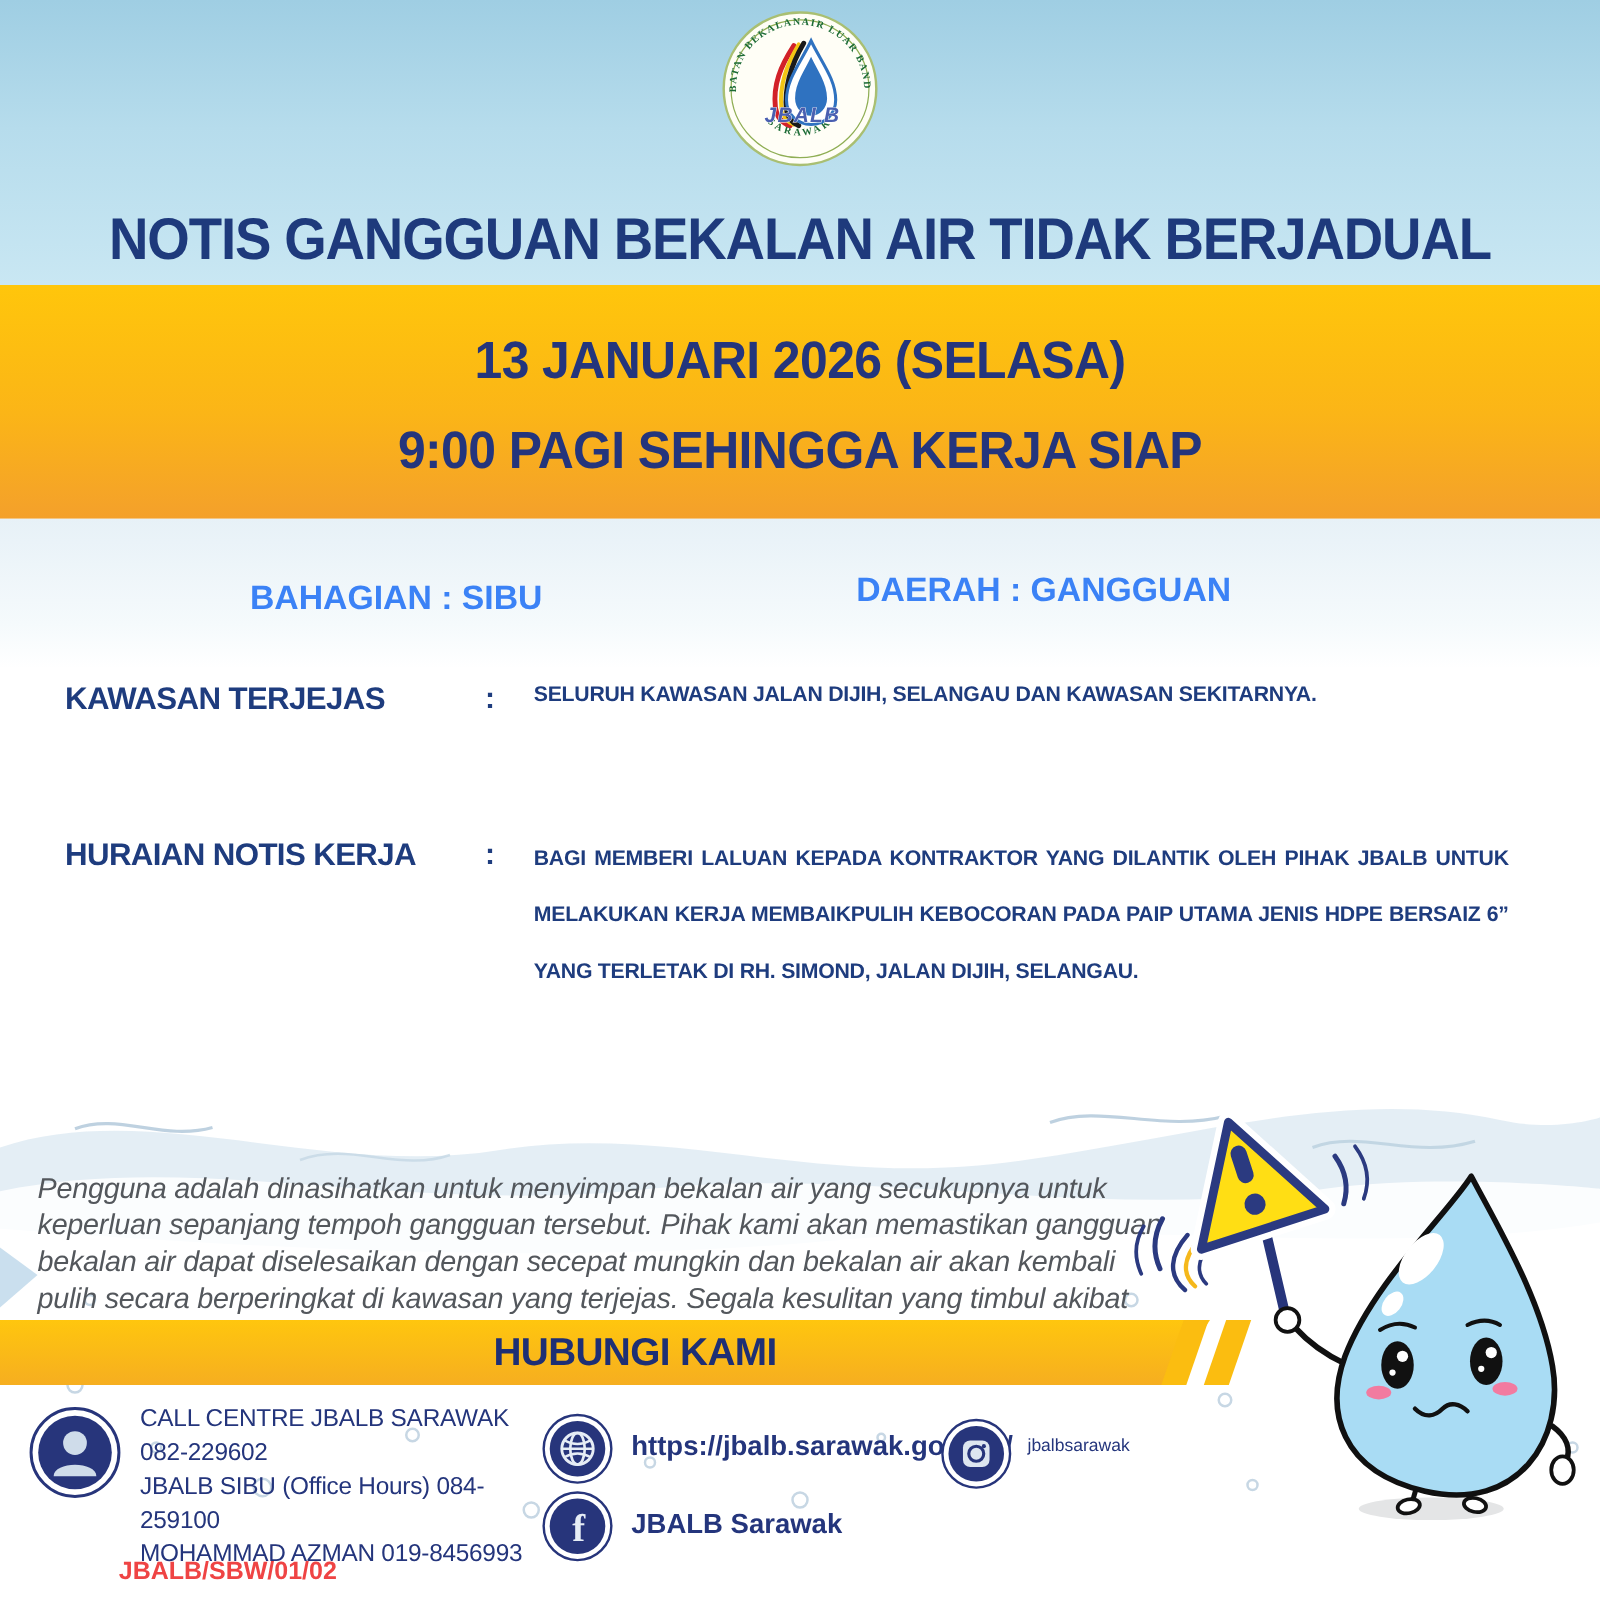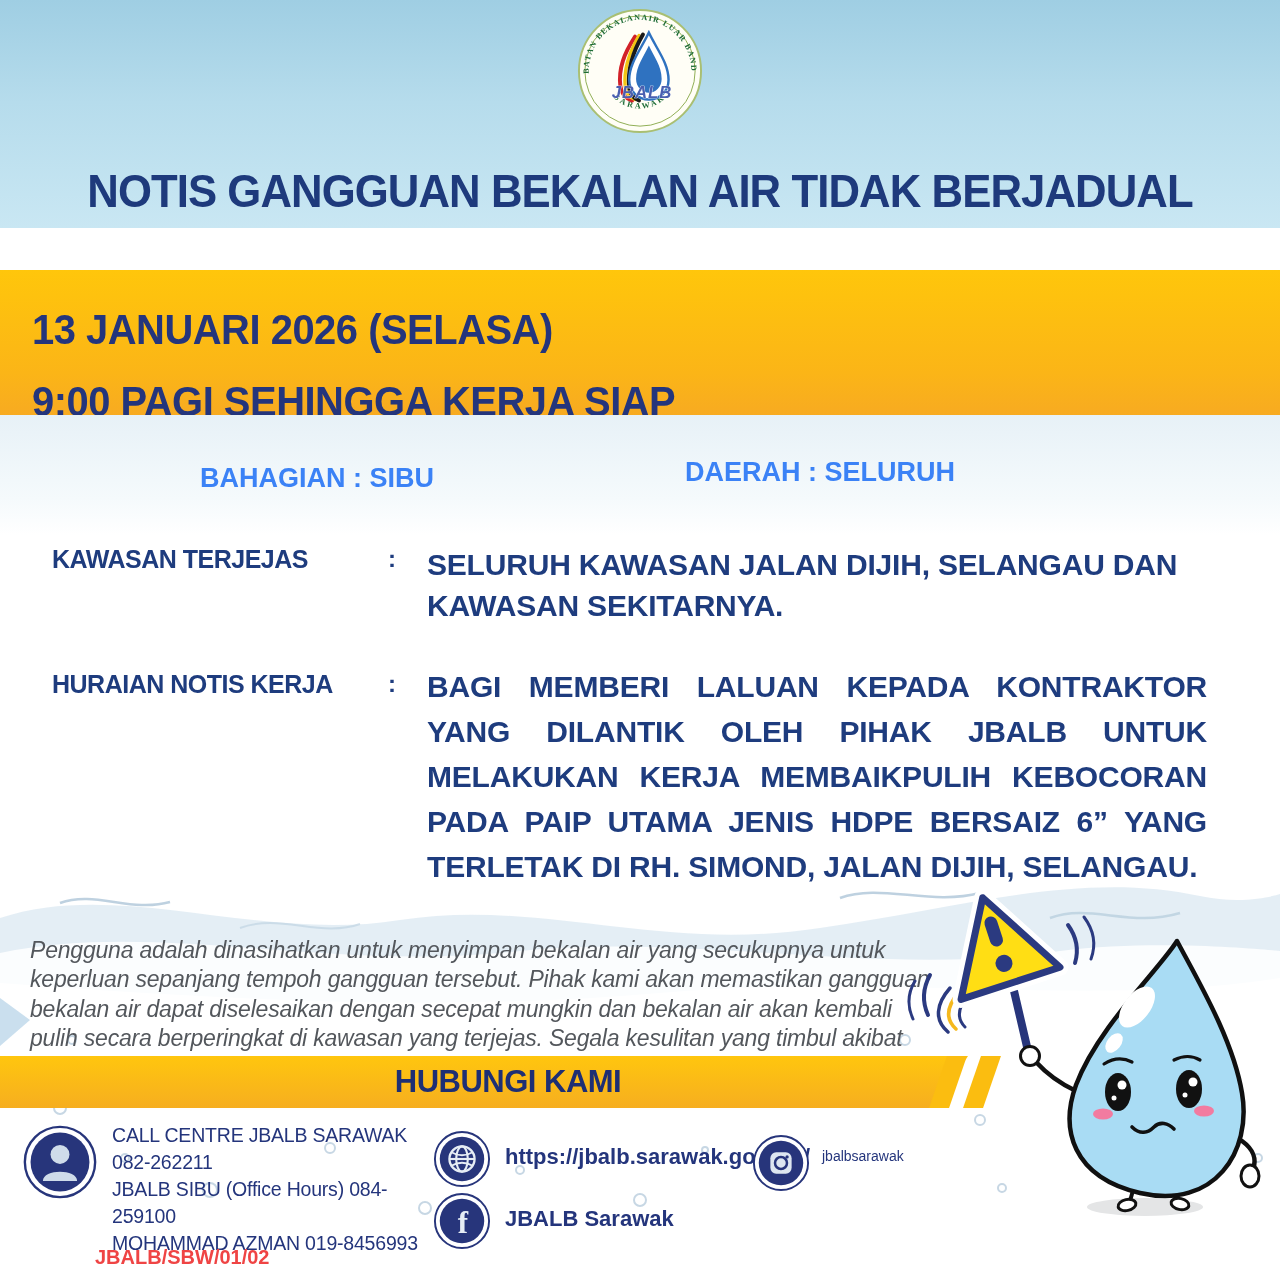--- a/index.html
+++ b/index.html
@@ -10,42 +10,42 @@
   .sec-top{position:absolute;left:0;top:0;width:1280px;height:228px;
     background:linear-gradient(180deg,#9fcee3 0%,#b6dcec 45%,#c9e7f3 100%);}
   .logo-wrap{position:absolute;left:576px;top:6px;width:128px;height:130px;}
   .main-title{position:absolute;left:0;bottom:10px;width:1280px;text-align:center;
     color:#1e3a7c;font-weight:700;font-size:47px;letter-spacing:-1px;
     transform:scaleX(.93);transform-origin:center;white-space:nowrap;}
 
   
   .sec-band{position:absolute;left:0;top:228px;width:1280px;height:187px;
     background:linear-gradient(180deg,#ffc60b 0%,#fbb517 55%,#f4a02b 100%);
-    color:#24357c;margin-top:42px;}
+    color:#24357c;text-align:center;}
   .band-line{font-weight:700;font-size:42px;letter-spacing:-.5px;transform:scaleX(.95);transform-origin:center;white-space:nowrap;}
   .band-line.date{margin-top:36px;}
   .band-line.time{margin-top:24px;}
 
   
   .fade-strip{position:absolute;left:0;top:415px;width:1280px;height:120px;
     background:linear-gradient(180deg,#e7f1f7 0%,#f5fafc 70%,#ffffff 100%);}
 
   
   .sec-region{position:absolute;left:0;top:455px;width:1280px;height:50px;color:#3b82f6;font-weight:700;font-size:27px;padding-left:19px;}
   .region-bahagian{position:absolute;left:200px;top:8px;white-space:nowrap;}
   .region-daerah{position:absolute;left:685px;top:2px;white-space:nowrap;}
 
   
   .sec-details{position:absolute;left:0;top:535px;width:1280px;height:320px;color:#1e3c7e;margin-left:12px;}
   .detail-row{position:absolute;left:40px;width:1200px;display:flex;align-items:flex-start;}
   .detail-row.r1{top:10px;}
   .detail-row.r2{top:135px;}
   .detail-label{width:305px;font-weight:700;font-size:25px;letter-spacing:-.5px;white-space:nowrap;}
   .detail-colon{width:70px;text-align:center;font-weight:700;font-size:24px;}
-  .detail-value{width:780px;font-weight:700;font-size:30px;letter-spacing:-.2px;line-height:1.35;}
+  .detail-value{width:780px;font-weight:700;font-size:17px;letter-spacing:-.2px;line-height:1.35;}
   .detail-value.justified{text-align:justify;line-height:45px;margin-top:-6px;}
 
   
   .splash{position:absolute;left:0;top:858px;width:1280px;height:422px;z-index:0;}
 
   
   .advisory{position:absolute;left:30px;top:936px;width:905px;z-index:2;
     color:#53575c;font-style:italic;font-size:23px;line-height:1.28;letter-spacing:-.2px;}
 
   
@@ -105,21 +105,21 @@
 
   <div class="sec-band">
     <div class="band-line date">13 JANUARI 2026 (SELASA)</div>
     <div class="band-line time">9:00 PAGI SEHINGGA KERJA SIAP</div>
   </div>
 
   <div class="fade-strip"></div>
 
   <div class="sec-region">
     <span class="region-bahagian">BAHAGIAN : SIBU</span>
-    <span class="region-daerah">DAERAH : SELURUH</span>
+    <span class="region-daerah">DAERAH : GANGGUAN</span>
   </div>
 
   <div class="sec-details">
     <div class="detail-row r1">
       <div class="detail-label">KAWASAN TERJEJAS</div>
       <div class="detail-colon">:</div>
       <div class="detail-value">SELURUH KAWASAN JALAN DIJIH, SELANGAU DAN KAWASAN SEKITARNYA.</div>
     </div>
     <div class="detail-row r2">
       <div class="detail-label">HURAIAN NOTIS KERJA</div>
@@ -171,21 +171,21 @@
   <div class="sec-contact">
 
     <svg class="c-icon" style="left:22px;top:4px" width="76" height="76" viewBox="0 0 80 80">
       <circle cx="40" cy="40" r="37" fill="#ffffff" stroke="#27357b" stroke-width="2.5"></circle>
       <circle cx="40" cy="40" r="31" fill="#27357b"></circle>
       <circle cx="40" cy="32" r="10" fill="#cfdcea"></circle>
       <path d="M22,60 C22,47 58,47 58,60 Z" fill="#cfdcea"></path>
     </svg>
     <div class="call-text">
       <div>CALL CENTRE JBALB SARAWAK</div>
-      <div>082-262211</div>
+      <div>082-229602</div>
       <div>JBALB SIBU (Office Hours) 084- 259100</div>
       <div>MOHAMMAD AZMAN 019-8456993</div>
     </div>
 
     <svg class="c-icon" style="left:433px;top:10px" width="58" height="58" viewBox="0 0 60 60">
       <circle cx="30" cy="30" r="28" fill="#ffffff" stroke="#27357b" stroke-width="2"></circle>
       <circle cx="30" cy="30" r="23" fill="#27357b"></circle>
       <circle cx="30" cy="30" r="13" fill="none" stroke="#e6edf5" stroke-width="2.4"></circle>
       <ellipse cx="30" cy="30" rx="6" ry="13" fill="none" stroke="#e6edf5" stroke-width="2.2"></ellipse>
       <line x1="17" y1="30" x2="43" y2="30" stroke="#e6edf5" stroke-width="2.2"></line>

